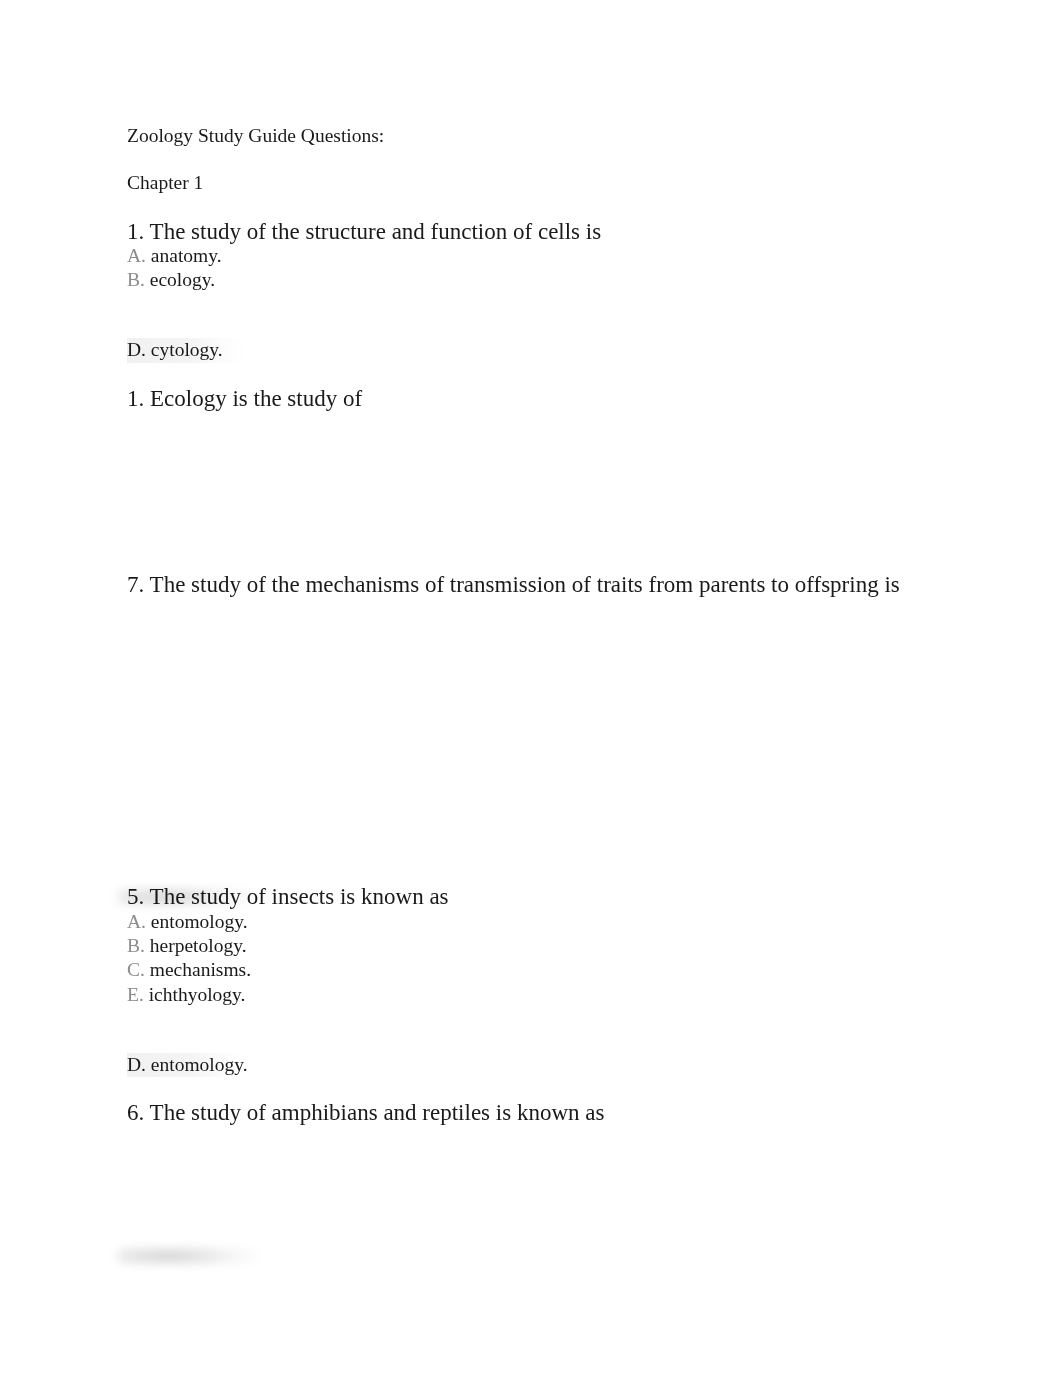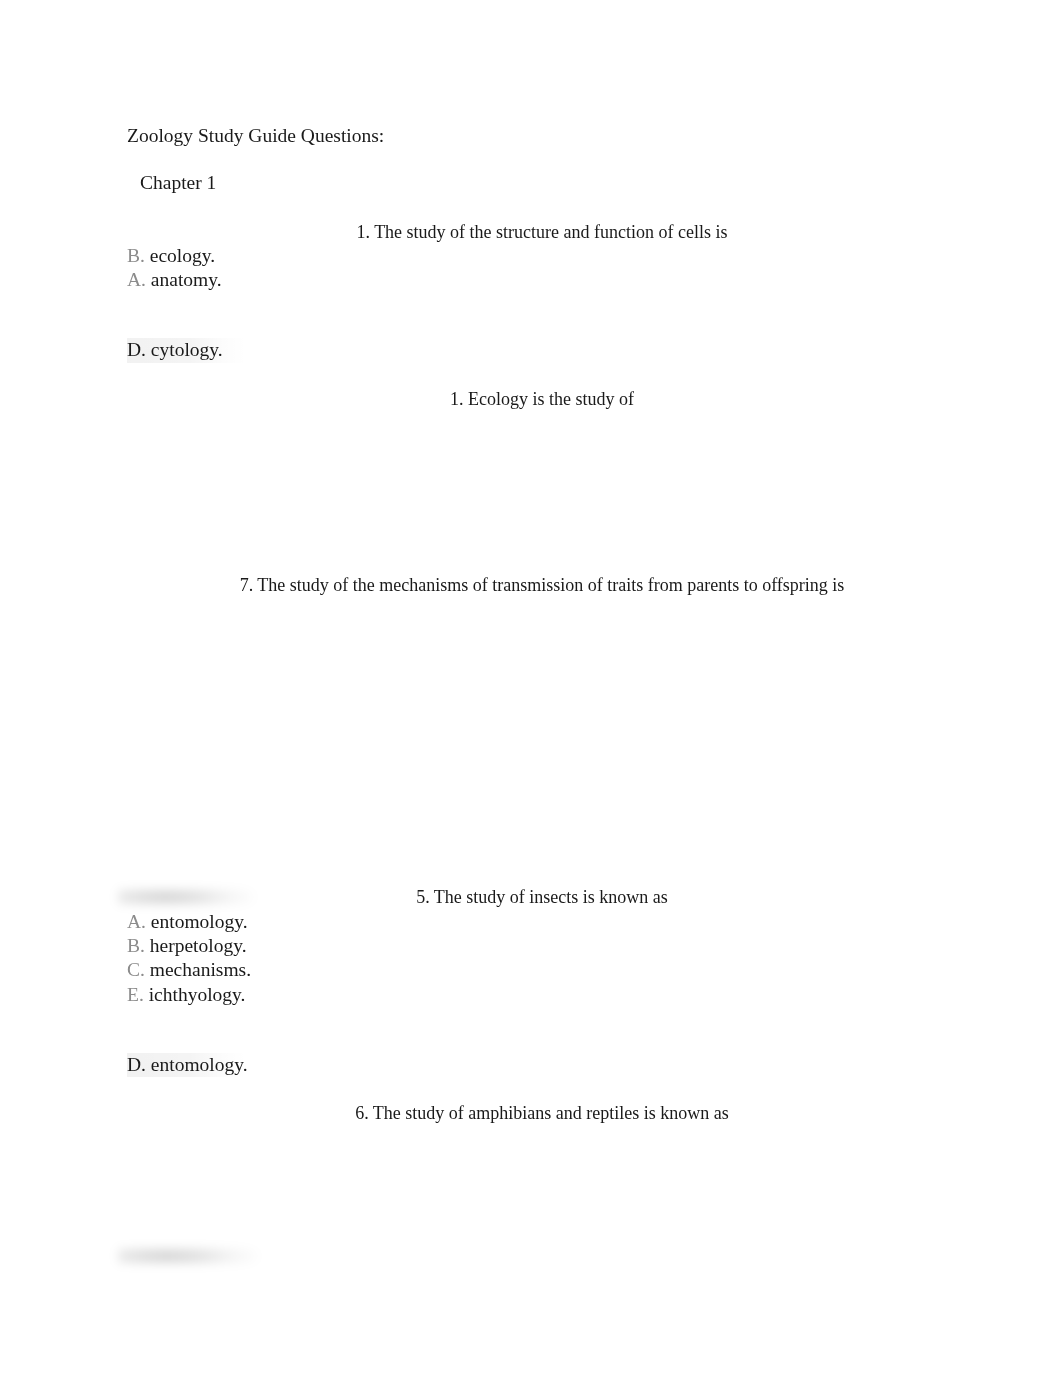--- a/index.html
+++ b/index.html
@@ -27,32 +27,31 @@
   .para {
     font-size: 19.5px;
     line-height: 24.3px;
     color: #1a1a1a;
     white-space: pre-wrap;
   }
   .title-line {
     margin: 0 0 23px 0;
   }
   .chapter-line {
-    margin: 0 0 24px 13px;
+    margin: 0 0 24px 0;
   }
   .q-block {
     margin: 0;
     position: relative;
   }
   .q-stem {
     margin: 0;
-    font-size: 18px;
+    font-size: 23px;
     line-height: 24.3px;
     color: #1a1a1a;
-    text-align: center;
   }
   .opt-list {
     margin: 0;
     padding: 0;
     list-style: none;
   }
   .opt {
     margin: 0;
     font-size: 19.5px;
     line-height: 24.3px;
@@ -119,22 +118,22 @@
 
   <div class="doc-body">
 
     <p class="para title-line">Zoology Study Guide Questions:</p>
 
     <p class="para chapter-line">Chapter 1</p>
 
     <div class="q-block">
       <p class="q-stem">1. The study of the structure and function of cells is</p>
       <ul class="opt-list">
+        <li class="opt"><span class="marker">A.</span><span class="opt-text"> anatomy.</span></li>
         <li class="opt"><span class="marker">B.</span><span class="opt-text"> ecology.</span></li>
-        <li class="opt"><span class="marker">A.</span><span class="opt-text"> anatomy.</span></li>
         <li class="opt correct"><span class="marker">D.</span><span class="opt-text"> cytology.</span></li>
       </ul>
     </div>
 
     <div class="spacer-para"></div>
 
     <div class="q-block">
       <p class="q-stem">1. Ecology is the study of</p>
       <div class="gap-answers"></div>
     </div>

